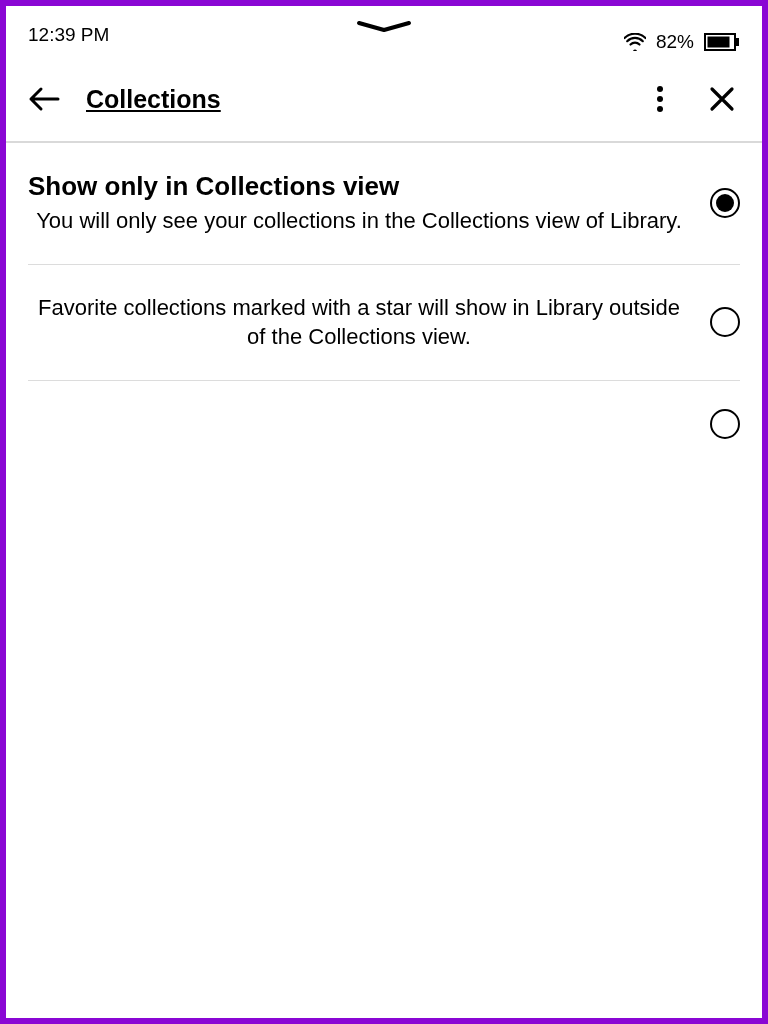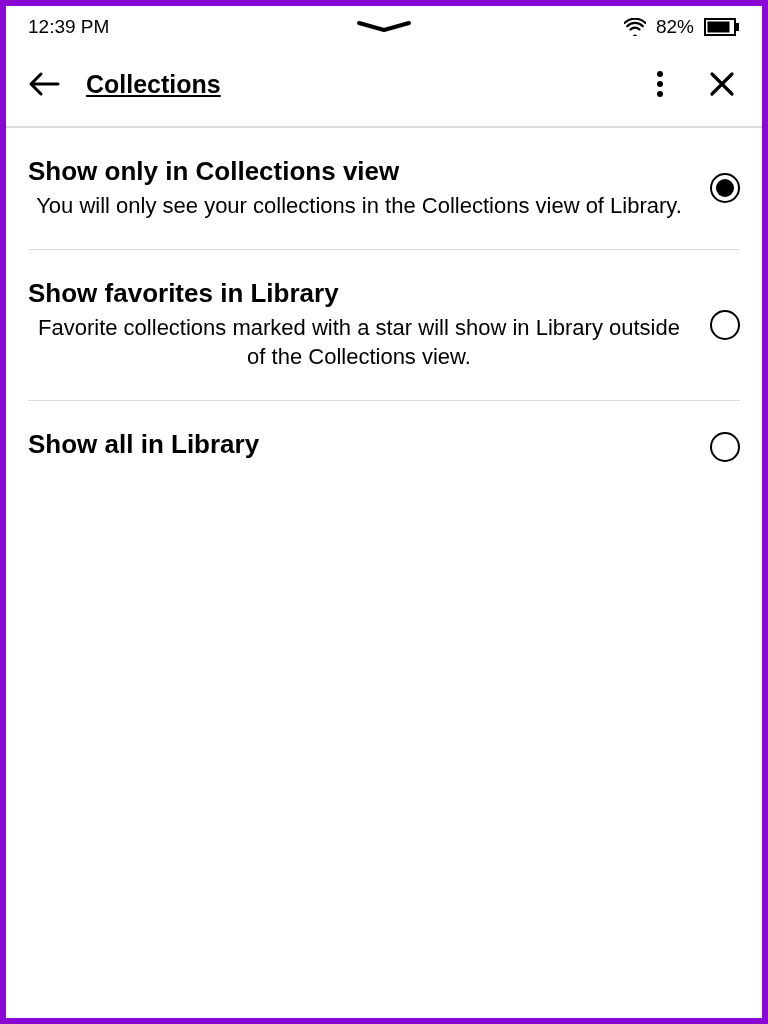--- a/index.html
+++ b/index.html
@@ -24,20 +24,21 @@
       font-size: 19px;
       color: #000;
     }
     .status-left {
       font-weight: 400;
     }
     .status-right {
       display: flex;
       align-items: center;
       gap: 10px;
+      margin-top: 15px;
     }
     .wifi-icon svg {
       display: block;
     }
     .battery-pct {
       font-size: 19px;
     }
     .battery-icon {
       display: inline-flex;
       align-items: center;
@@ -203,26 +204,24 @@
   <div class="option-item">
     <div class="option-text">
       <div class="option-title">Show only in Collections view</div>
       <div class="option-desc">You will only see your collections in the Collections view of Library.</div>
     </div>
     <div class="radio selected"></div>
   </div>
 
   <div class="option-item">
     <div class="option-text">
-      <div class="option-title">Show favorites in Library</div>
       <div class="option-desc">Favorite collections marked with a star will show in Library outside of the Collections view.</div>
     </div>
     <div class="radio"></div>
   </div>
 
   <div class="option-item">
     <div class="option-text">
-      <div class="option-title">Show all in Library</div>
     </div>
     <div class="radio"></div>
   </div>
 
 </div>
 
 </body></html>

